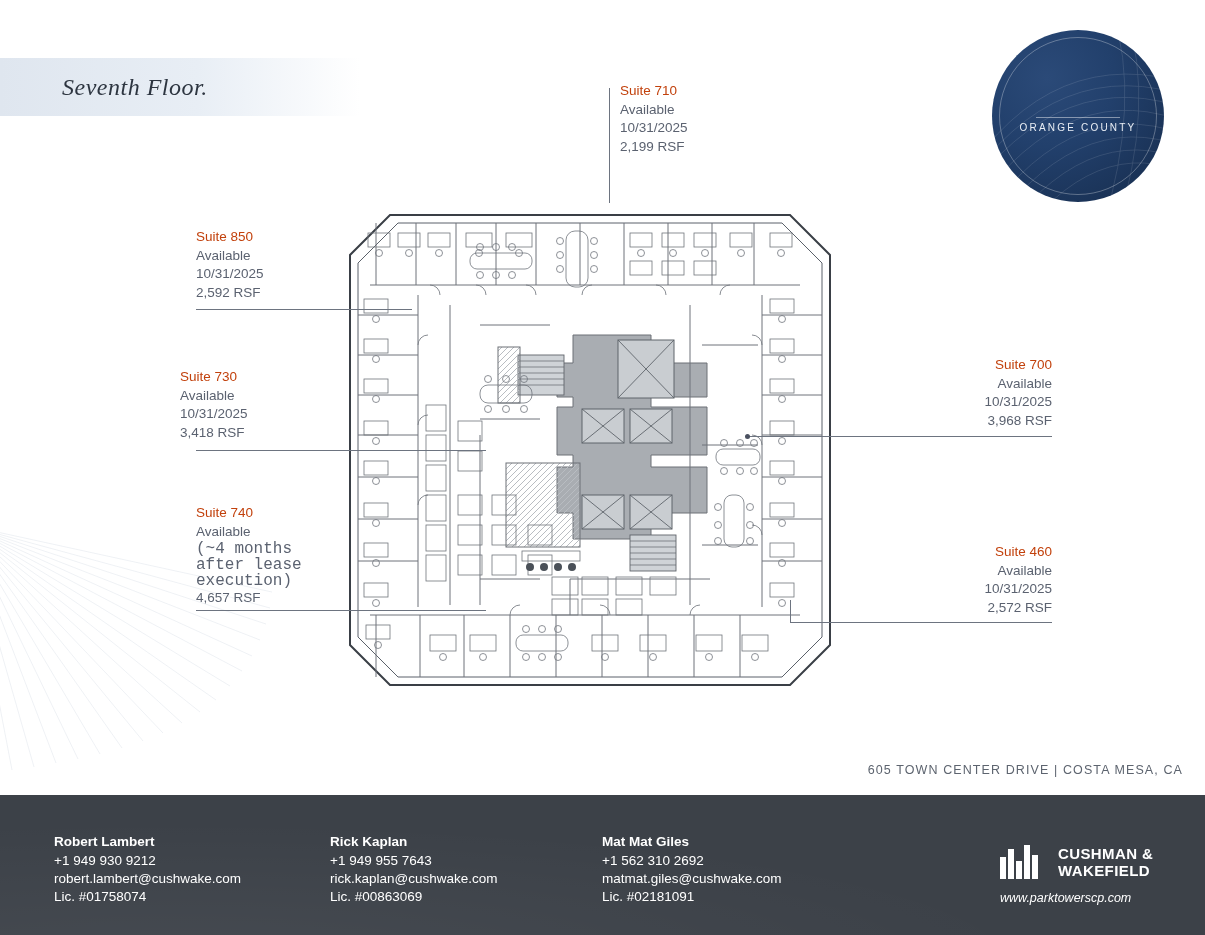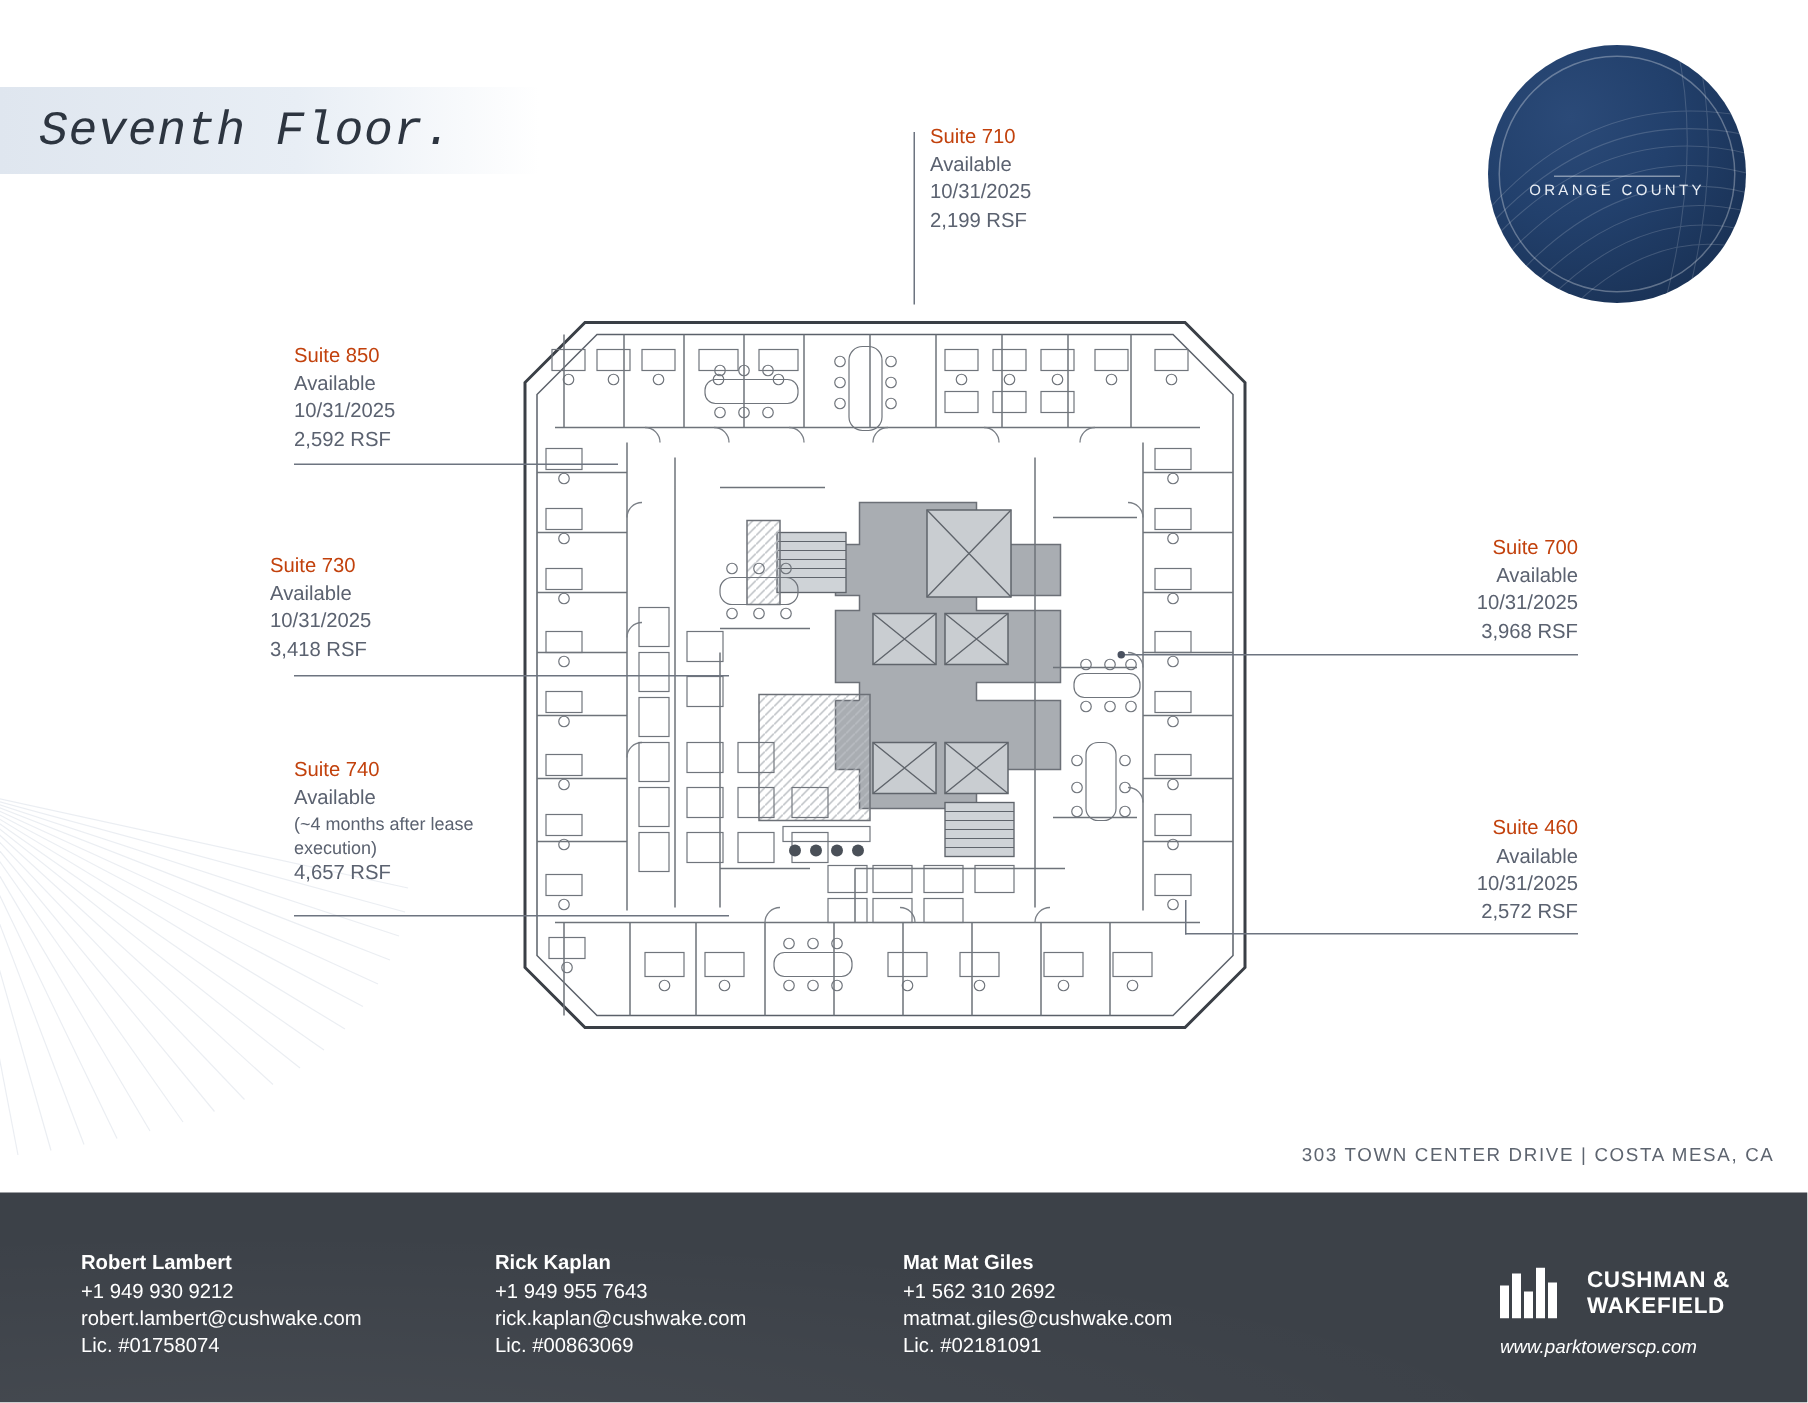--- a/index.html
+++ b/index.html
@@ -16,25 +16,25 @@
 
   
   .title-wrap {
     position: absolute;
     left: 0; top: 58px;
     width: 360px; height: 58px;
     background: linear-gradient(to right, #dfe6ef 0%, #e8eef5 55%, #ffffff 100%);
     display: flex; align-items: center;
   }
   .title-wrap .title {
-    font-family: Liberation Mono, monospace;
+    font-family: Liberation Serif, serif;
     font-style: italic;
-    font-size: 32px;
+    font-size: 24px;
     color: #2d3540;
-    padding-left: 26px;
+    padding-left: 62px;
     letter-spacing: .5px;
   }
 
   
   .logo-badge {
     position: absolute;
     left: 992px; top: 30px;
     width: 172px; height: 172px;
     border-radius: 50%;
     background:
@@ -78,21 +78,21 @@
     position: absolute;
     left: 330px; top: 195px;
     width: 520px; height: 510px;
   }
   .plan svg { display: block; }
 
   
   .callout { position: absolute; font-size: 13.5px; line-height: 18.5px; color: #5b6270; }
   .callout .cl-title { color: #c2410c; }
   .callout.right { text-align: right; }
-  .callout .note { font-size: 12px; line-height: 16px; }
+  .callout .note { font-size: 16px; line-height: 16px; font-family: Liberation Mono, monospace; }
 
   .leader { position: absolute; background: #6d7480; }
   .leader.h { height: 1px; }
   .leader.v { width: 1px; }
   .dot { position: absolute; width: 5px; height: 5px; border-radius: 50%; background: #4a5160; }
 
   
   .address {
     position: absolute; right: 22px; top: 763px;
     font-size: 12.5px; letter-spacing: 1.1px; color: #5d646f;
@@ -458,21 +458,21 @@
 
 <div class="callout right" style="left:900px; top:543px; width:152px;">
   <div class="cl-title">Suite 460</div>
   <div>Available</div>
   <div>10/31/2025</div>
   <div>2,572 RSF</div>
 </div>
 <div class="leader h" style="left:790px; top:622px; width:262px;"></div>
 <div class="leader v" style="left:790px; top:600px; height:23px;"></div>
 
-<div class="address">303 TOWN CENTER DRIVE | COSTA MESA, CA</div>
+<div class="address">605 TOWN CENTER DRIVE | COSTA MESA, CA</div>
 
 <div class="footer">
   <div class="contact c1">
     <div class="nm">Robert Lambert</div>
     <div>+1 949 930 9212</div>
     <div>robert.lambert@cushwake.com</div>
     <div>Lic. #01758074</div>
   </div>
   <div class="contact c2">
     <div class="nm">Rick Kaplan</div>

